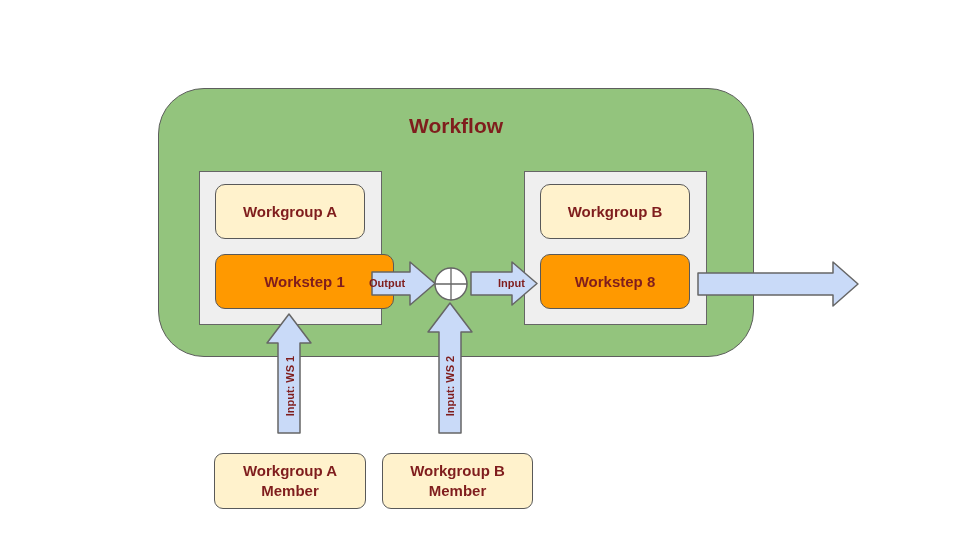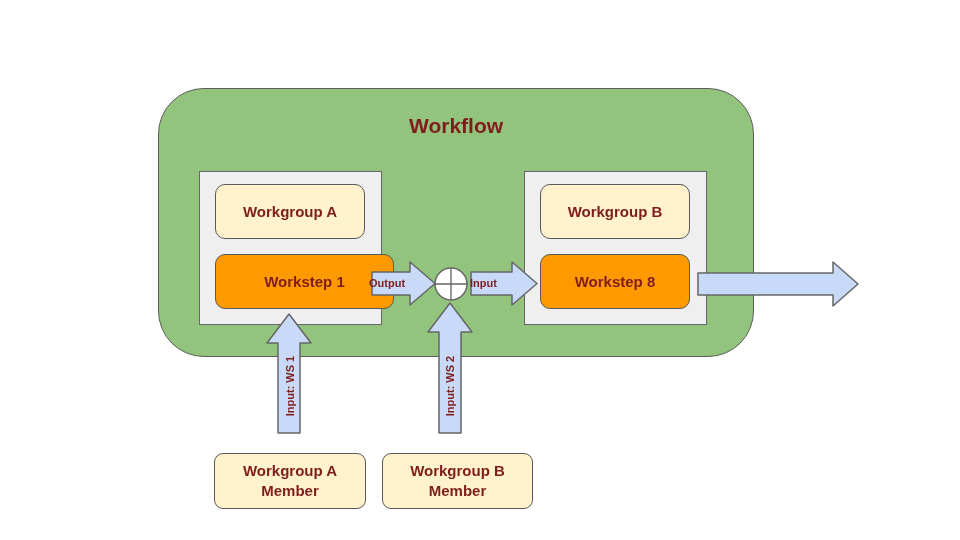--- a/index.html
+++ b/index.html
@@ -48,21 +48,21 @@
   
   .arrow-layer{left:0;top:0;width:960px;height:540px;z-index:4;pointer-events:none;}
   .arrow-layer polygon, .arrow-layer path{fill:#c9daf8;stroke:#666666;stroke-width:1.5;stroke-linejoin:round;}
   .arrow-layer circle{fill:#ffffff;stroke:#666666;stroke-width:1.5;}
   .arrow-layer .cross{fill:none;stroke:#666666;stroke-width:1.3;}
   
   .alabel{
     z-index:5;font-weight:bold;text-align:left;white-space:nowrap;
   }
   .lbl-output{left:369px;top:277px;width:44px;font-size:11px;}
-  .lbl-input{left:470px;top:277px;width:44px;font-size:11px;}
+  .lbl-input{left:470px;top:277px;width:44px;font-size:11px;padding-left:28px;}
   .lbl-output-ws2{left:700px;top:277px;width:158px;font-size:12px;}
   .vlabel{
     z-index:5;font-weight:bold;font-size:11px;text-align:center;white-space:nowrap;
     width:110px;height:14px;line-height:14px;transform:rotate(-90deg);transform-origin:center center;
   }
   .lbl-input-ws1{left:235px;top:379px;}
   .lbl-input-ws2{left:395px;top:379px;}
 </style>
 </head>
 <body>

